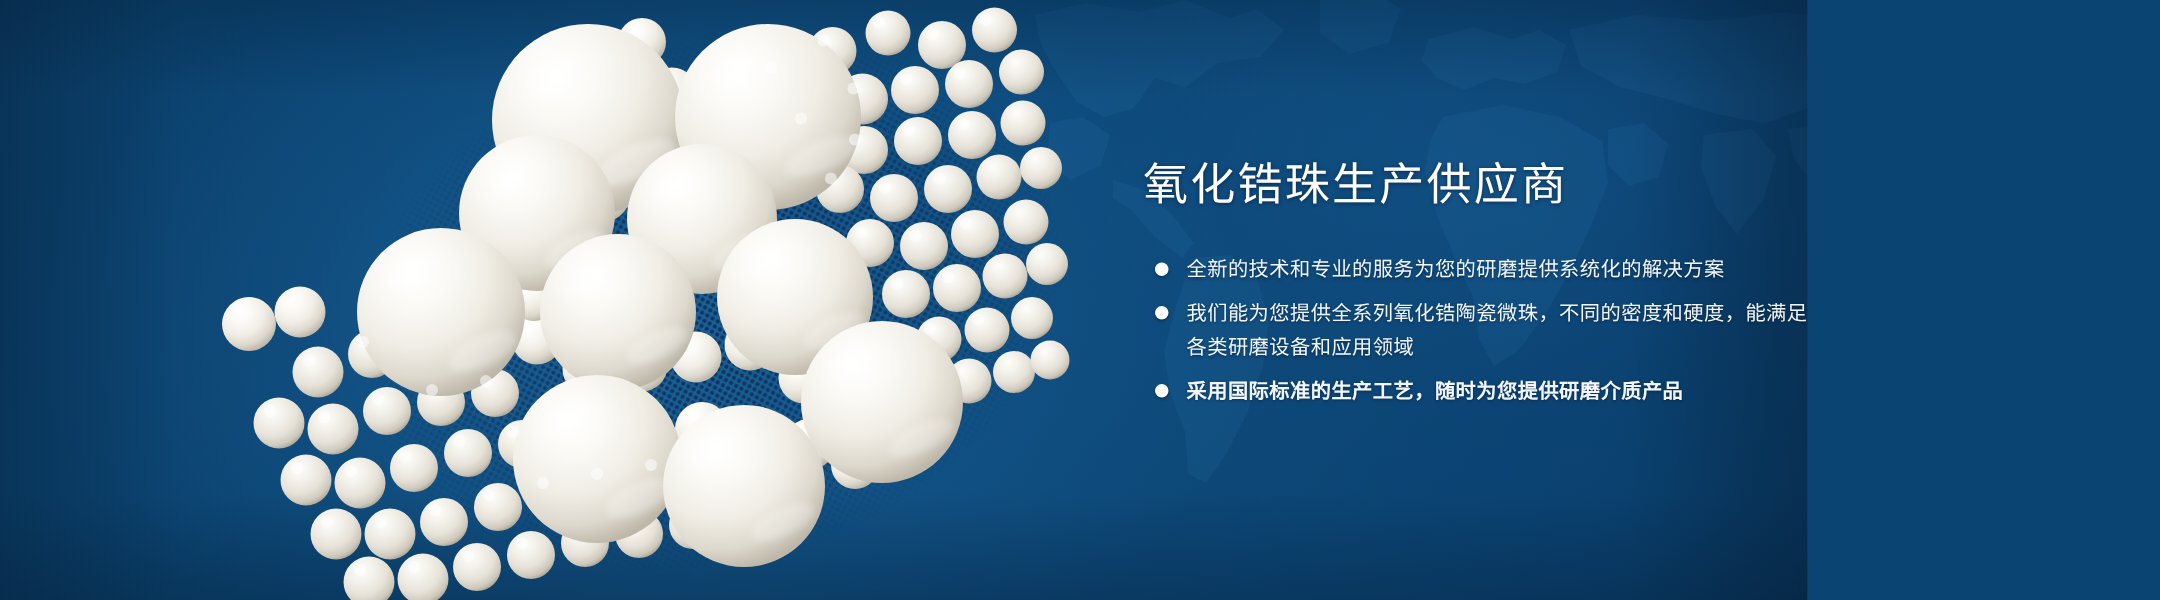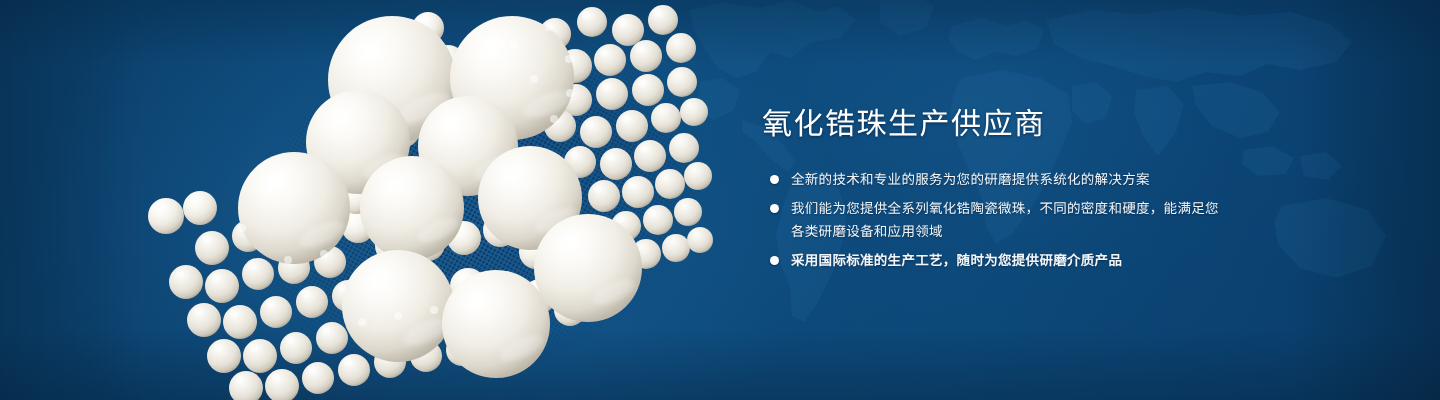--- a/index.html
+++ b/index.html
@@ -7,21 +7,21 @@
 
   html, body {
     width:1440px; height:400px;
     overflow:hidden;
     background:#0a4472;
     font-family:"Liberation Sans","DejaVu Sans",sans-serif;
   }
 
   .banner {
     position:relative;
-    width:1440px; height:400px;
+    width:1205px; height:400px;
     overflow:hidden;
     background:#0a4472;
   }
 
   
   .bg-base {
     position:absolute; inset:0;
     background:
       linear-gradient(100deg,
         #0b3e68 0%,

